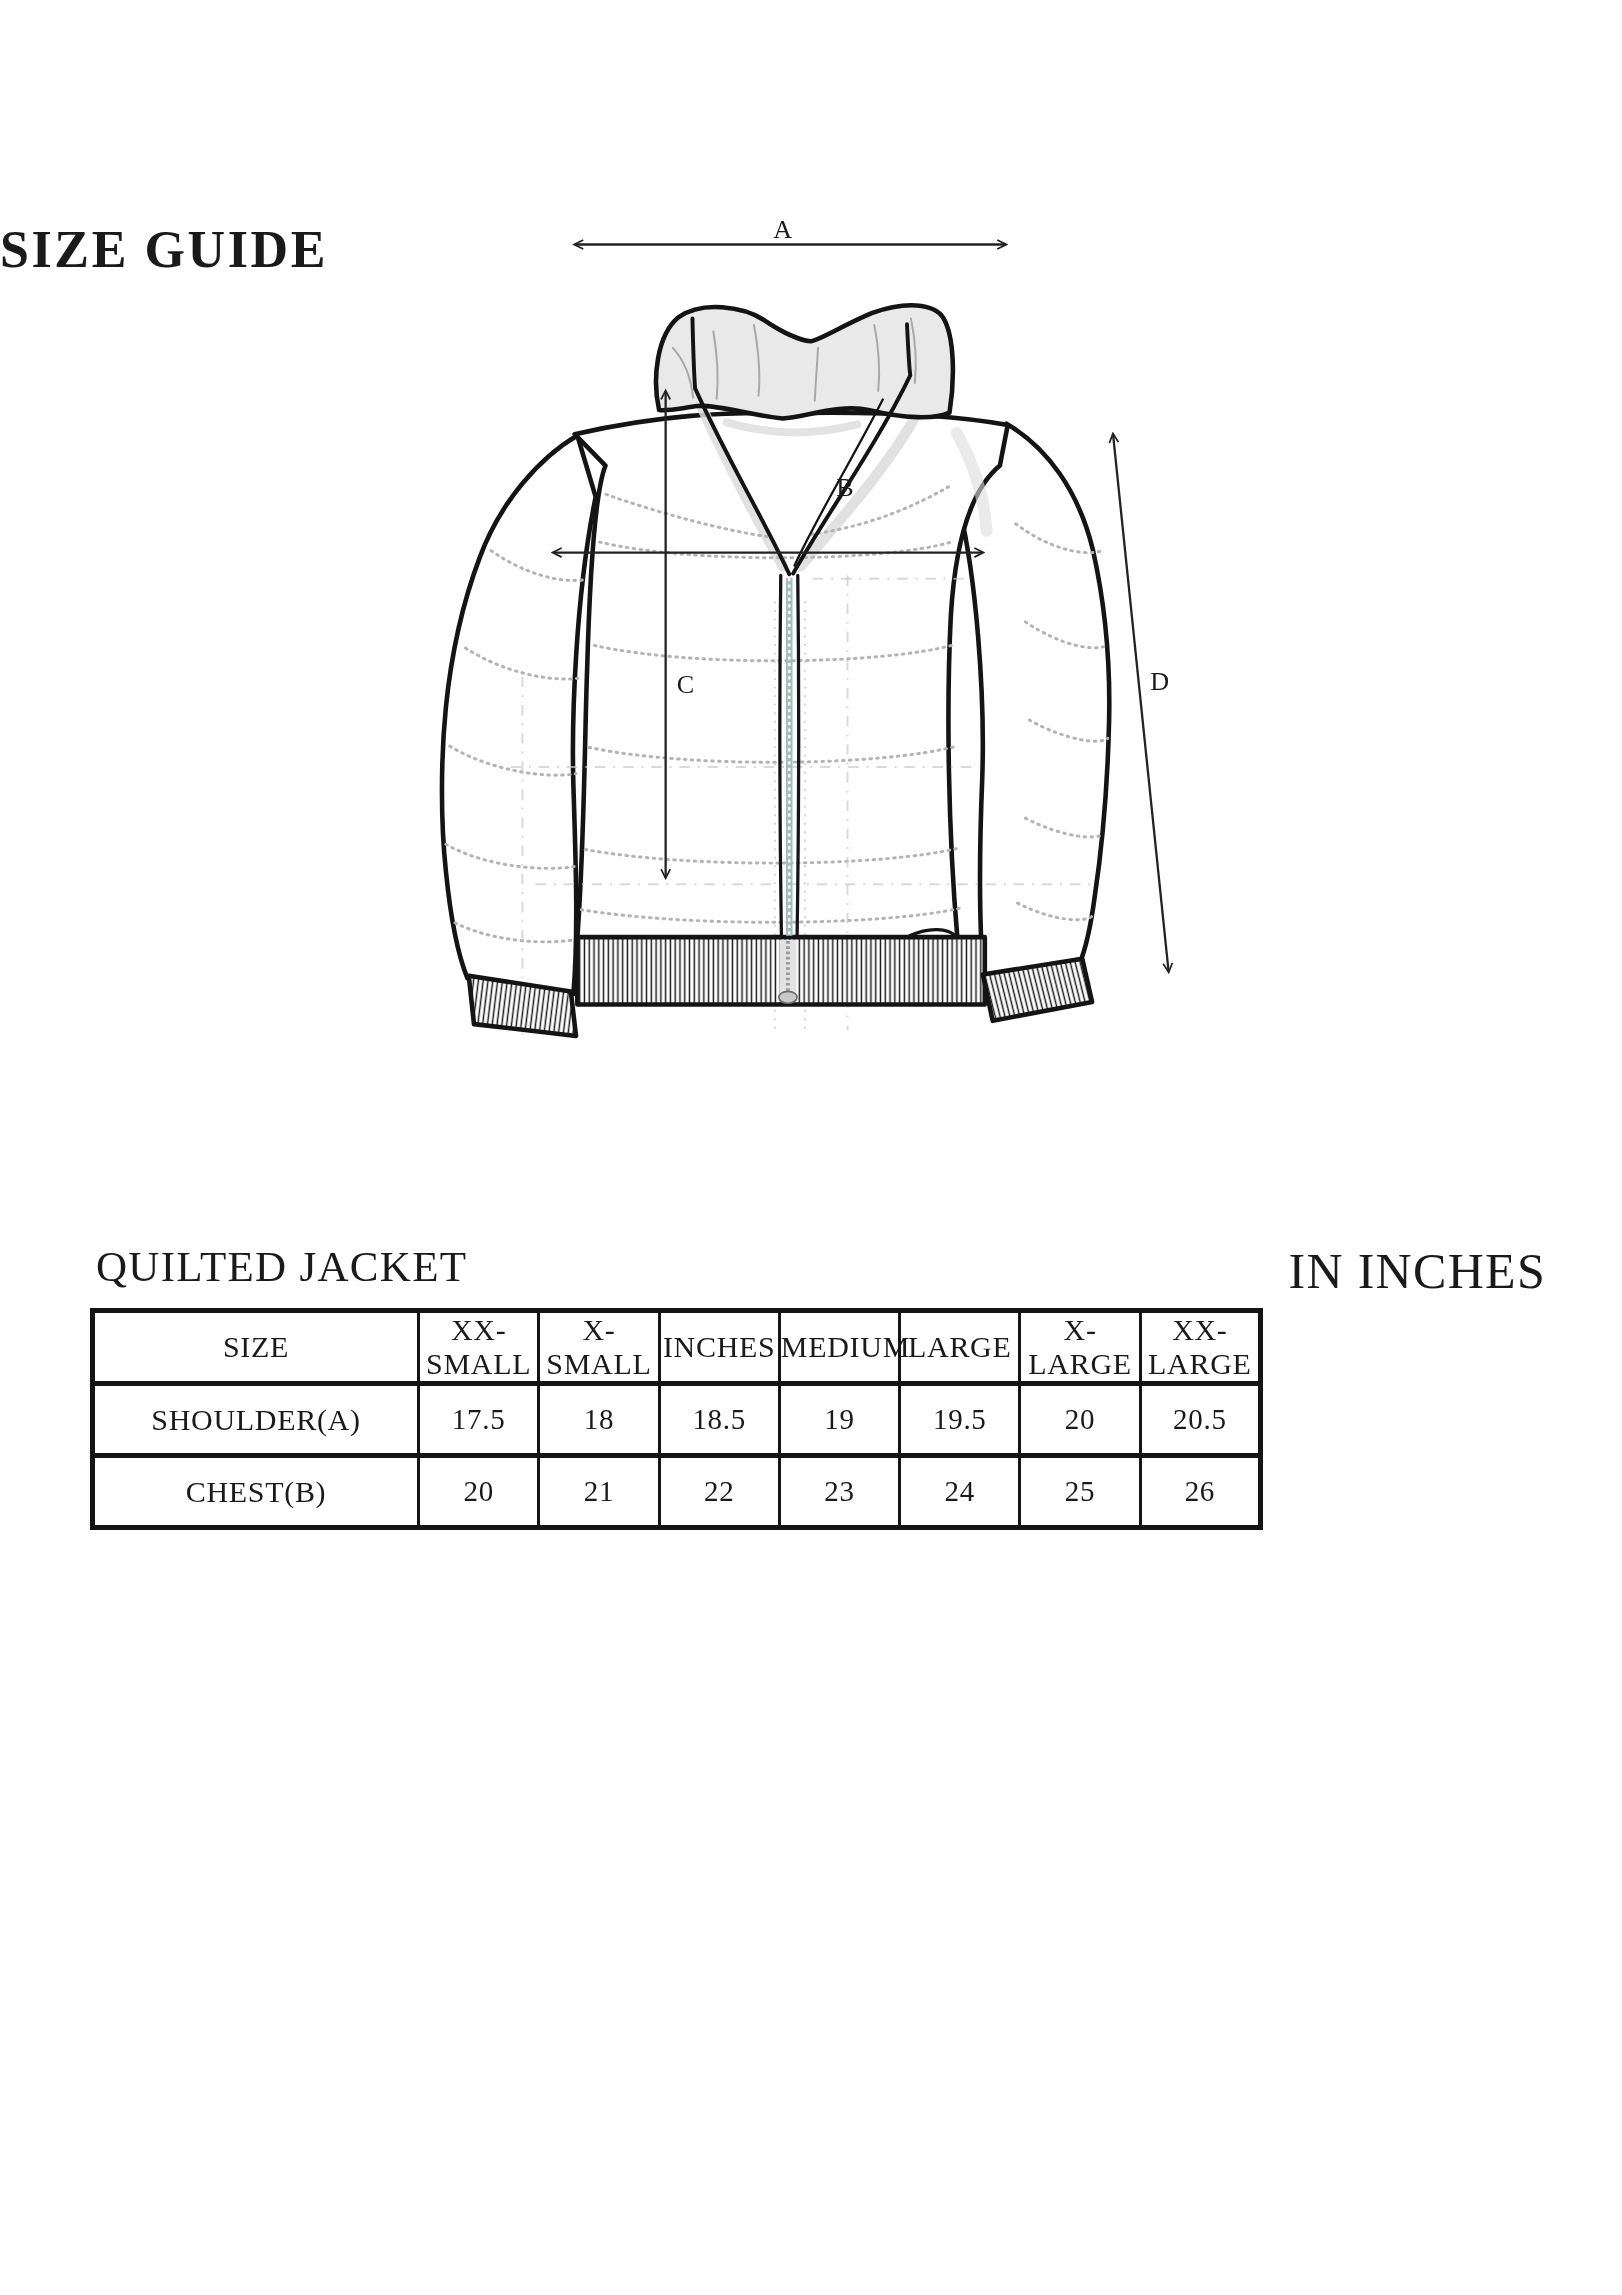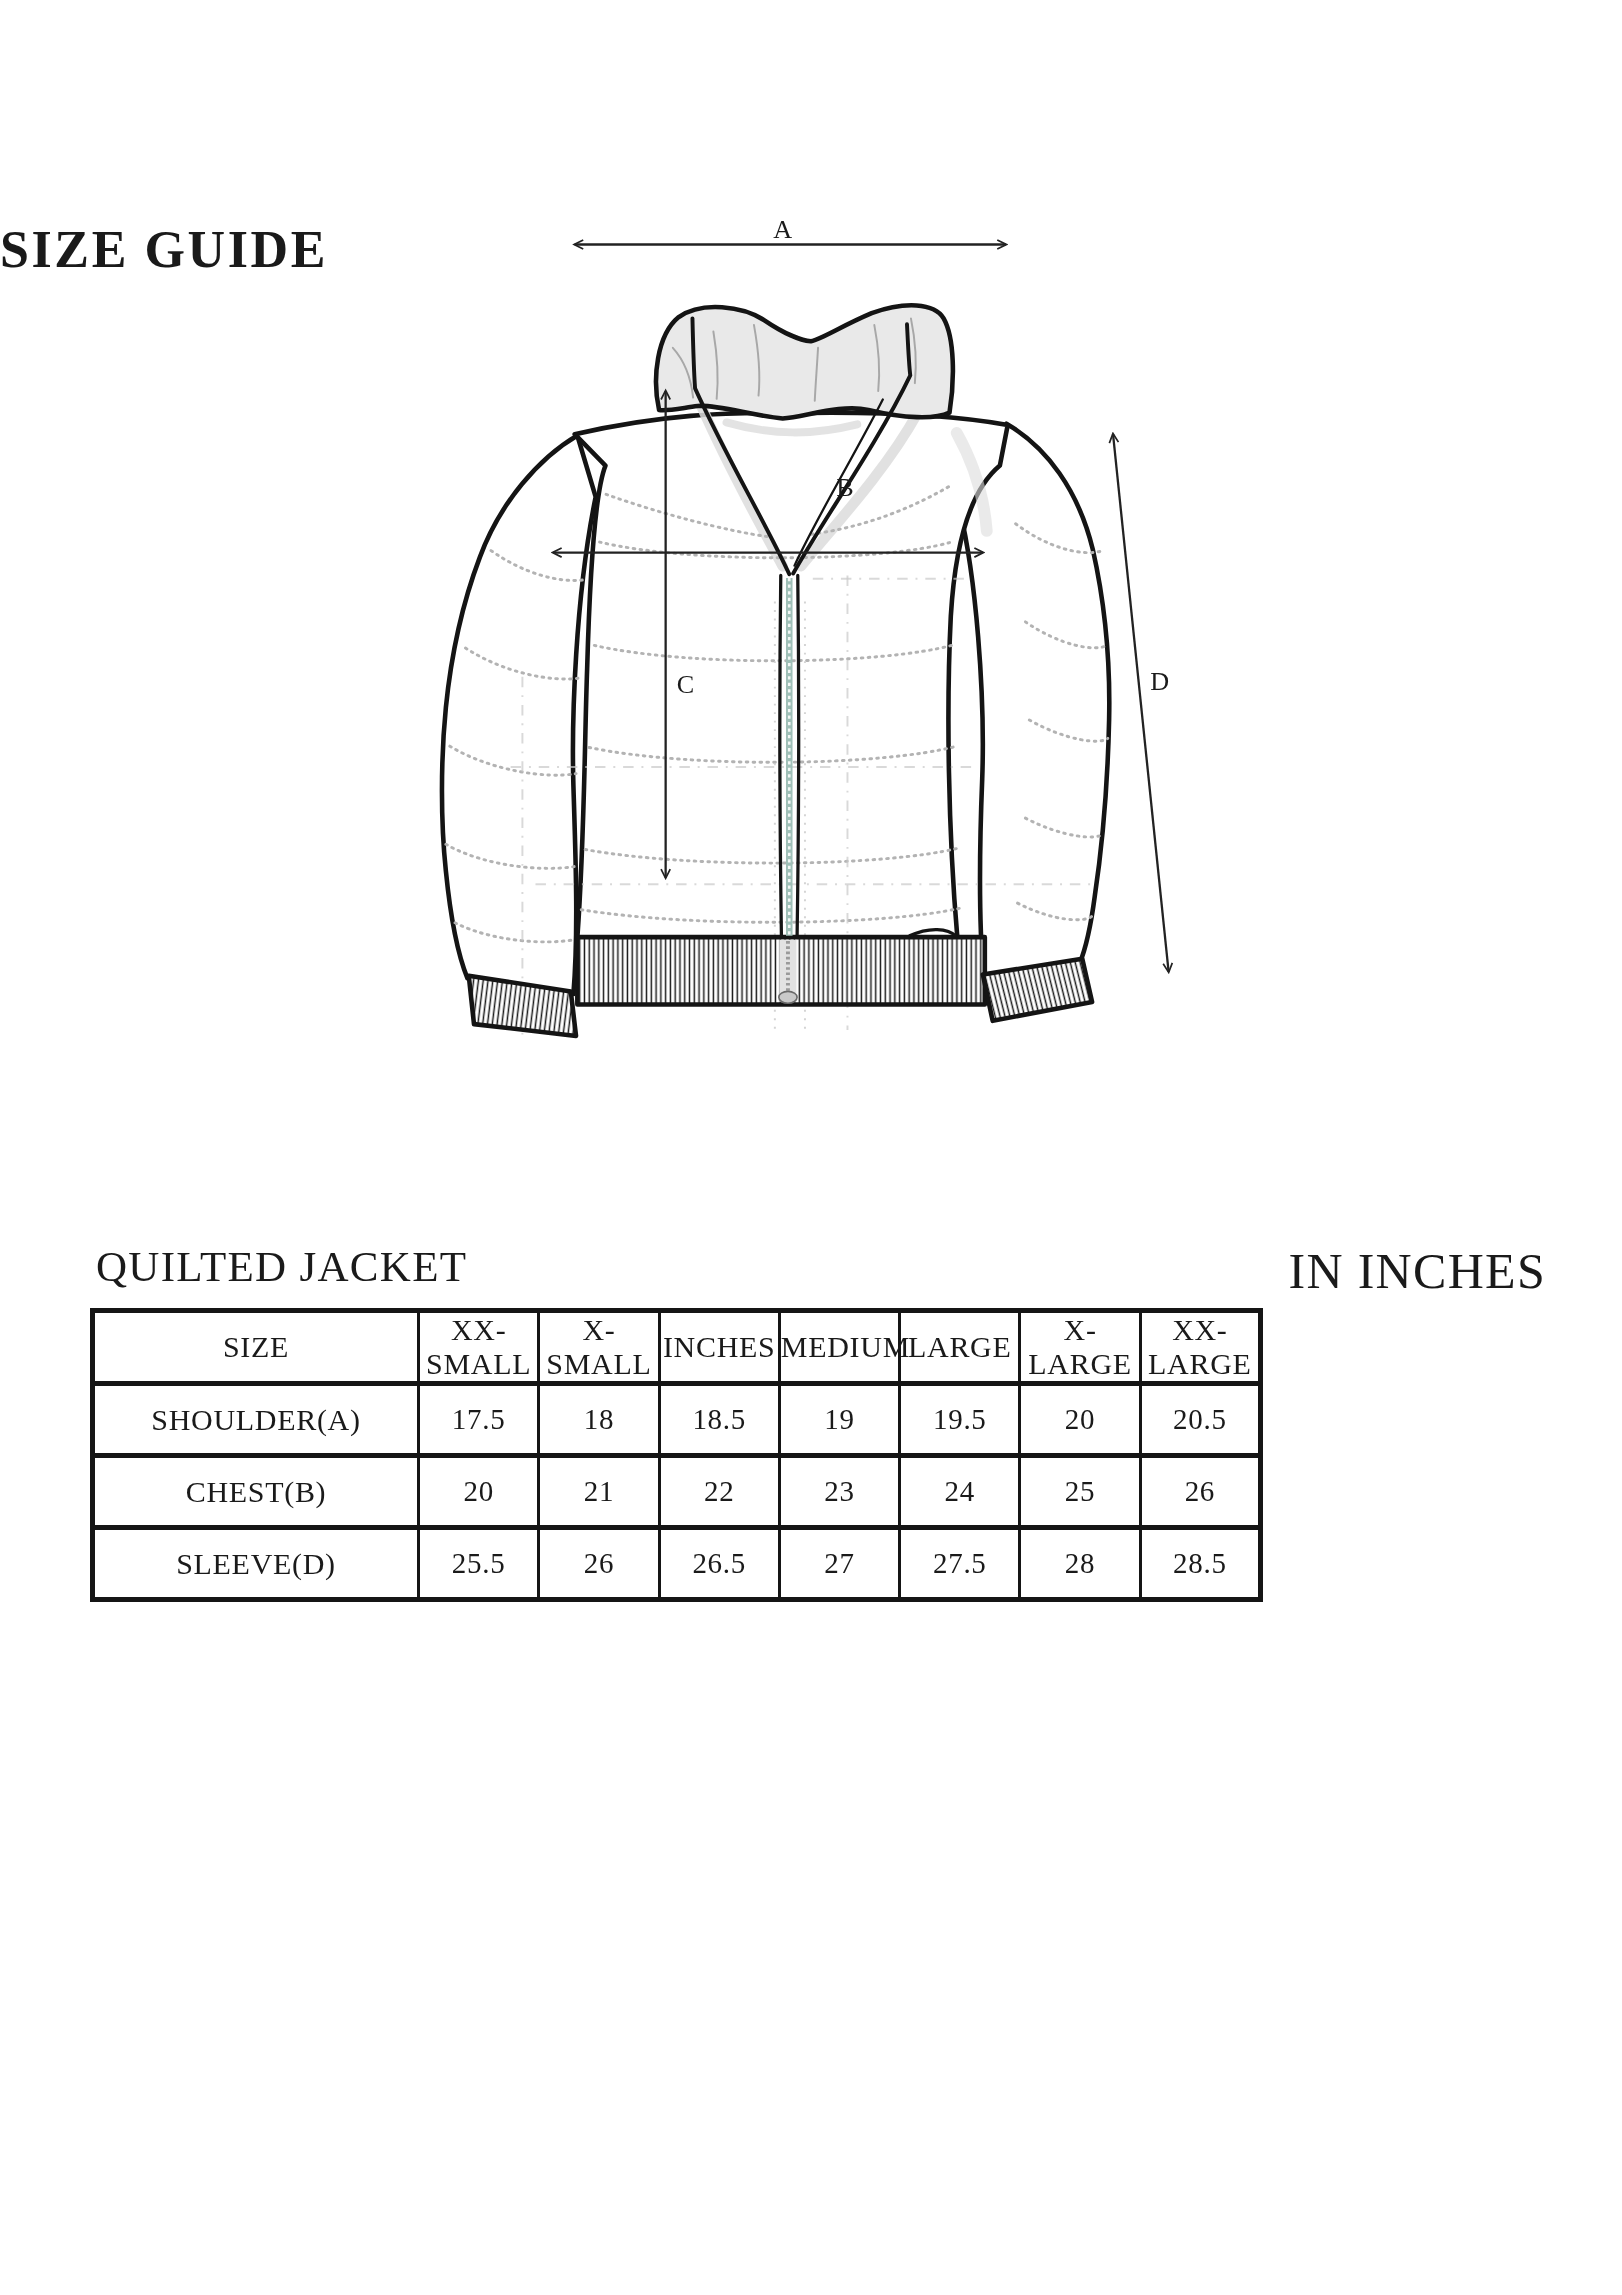--- a/index.html
+++ b/index.html
@@ -194,25 +194,15 @@
       <tr>
         <th>CHEST(B)</th>
         <td>20</td>
         <td>21</td>
         <td>22</td>
         <td>23</td>
         <td>24</td>
         <td>25</td>
         <td>26</td>
       </tr>
-      <tr>
-        <th>SLEEVE(D)</th>
-        <td>25.5</td>
-        <td>26</td>
-        <td>26.5</td>
-        <td>27</td>
-        <td>27.5</td>
-        <td>28</td>
-        <td>28.5</td>
-      </tr>
     </tbody>
 </table>
 
 
 </body></html>

